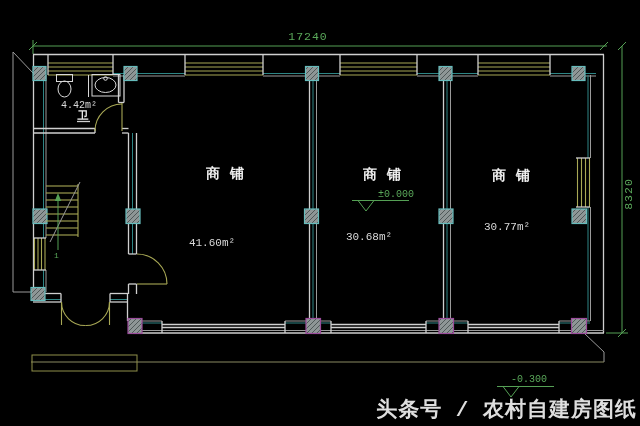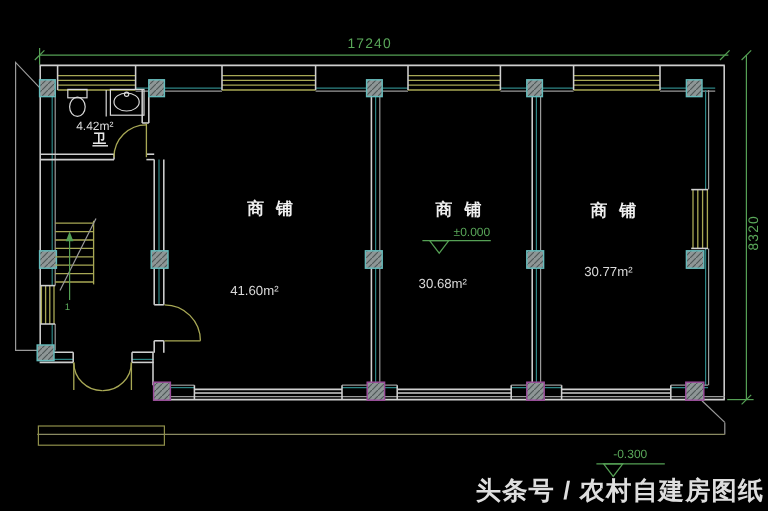--- a/index.html
+++ b/index.html
@@ -1,17 +1,17 @@
 <!DOCTYPE html>
 <html><head>
 <meta charset="utf-8">
 <style>
   html,body{margin:0;padding:0;background:#000;}
   #stage{position:relative;width:640px;height:426px;background:#000;overflow:hidden;
-         font-family:Liberation Sans, sans-serif;}
+         font-family:Liberation Mono, monospace;}
   svg{position:absolute;left:0;top:0;}
   
   .w  {stroke:#cfcfcf;stroke-width:1.3;fill:none;}
   .w2 {stroke:#9a9a9a;stroke-width:1;fill:none;}
   .t  {stroke:#2e8585;stroke-width:1;fill:none;}
   .y  {stroke:#a8a855;stroke-width:1.1;fill:none;}
   .yd {stroke:#8f8f4a;stroke-width:1;fill:none;}
   .g  {stroke:#55a055;stroke-width:1;fill:none;}
   .fx {stroke:#d8d8d8;stroke-width:1;fill:none;}
   .col-t{stroke:#66bcbc;stroke-width:1.2;}

